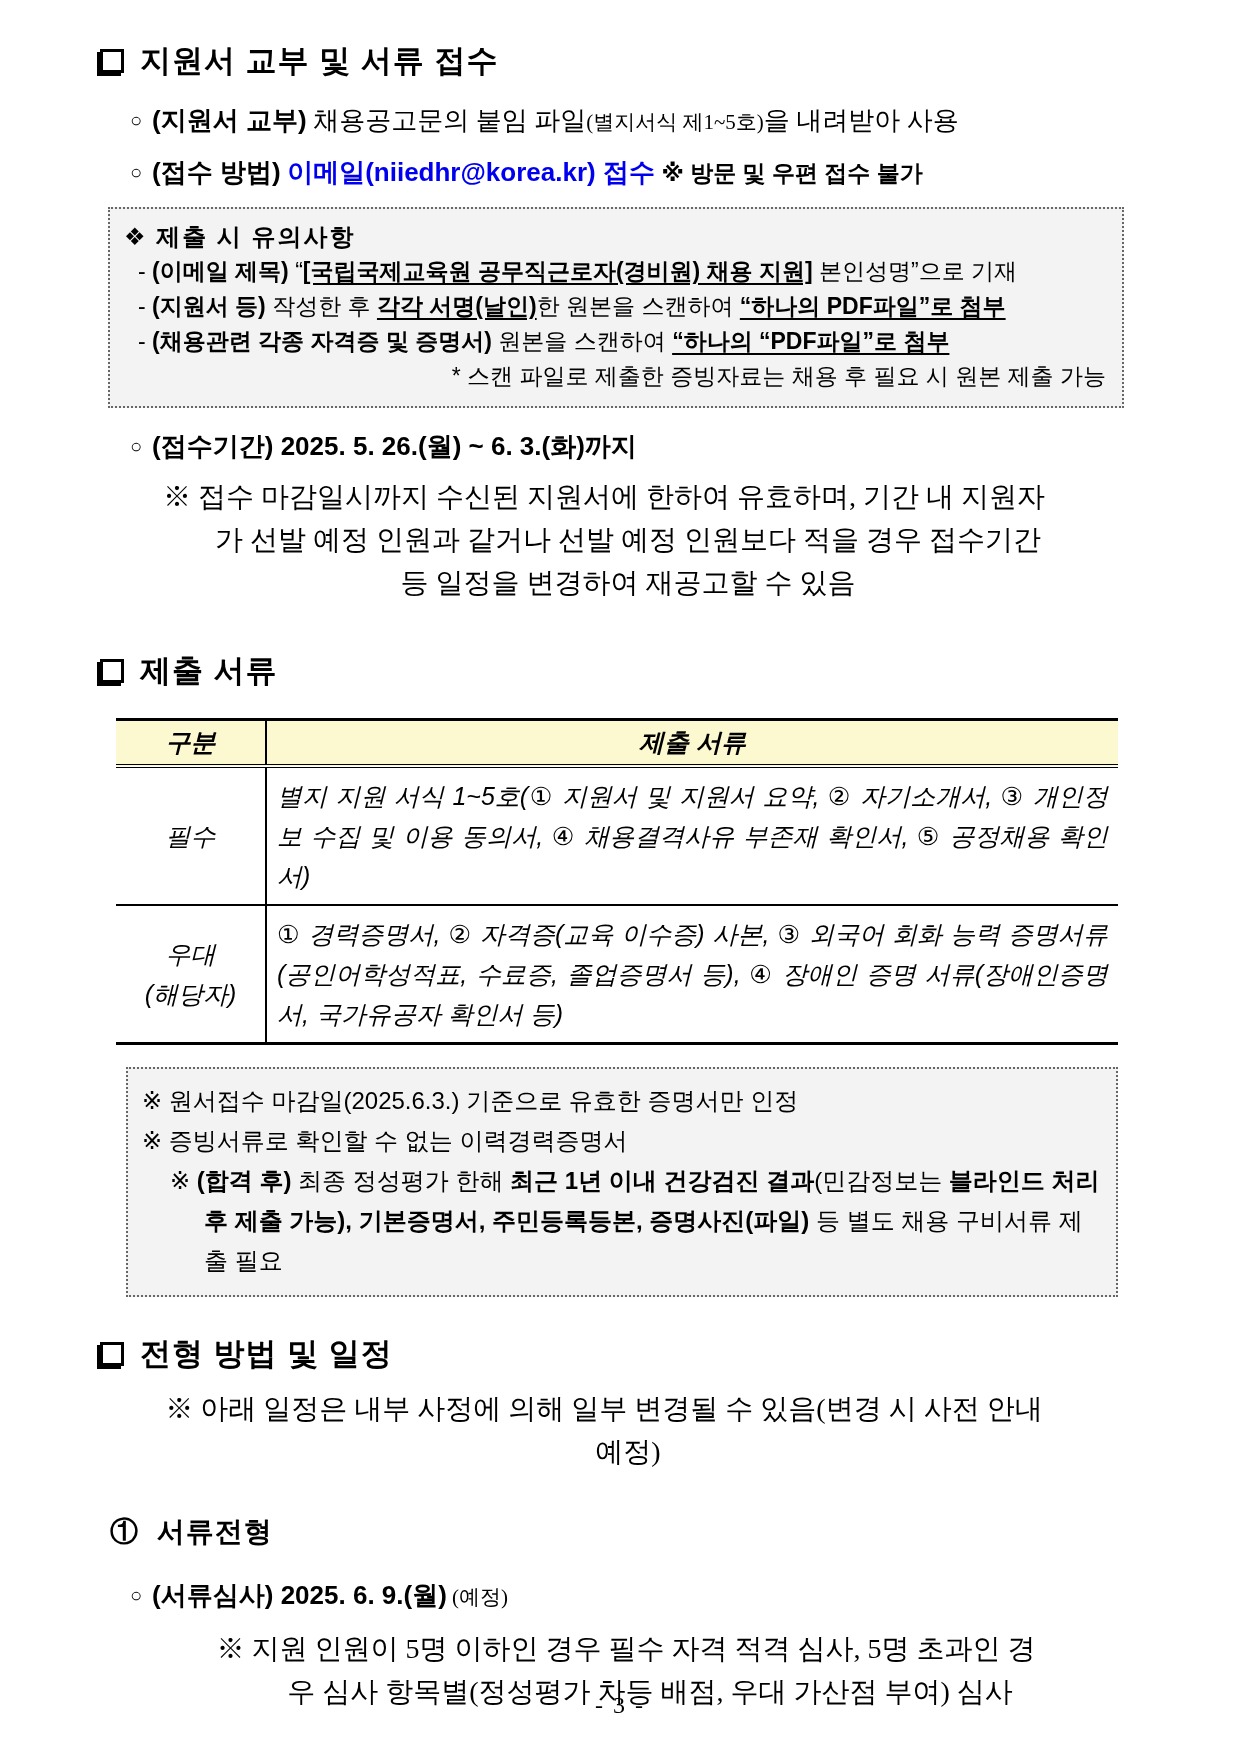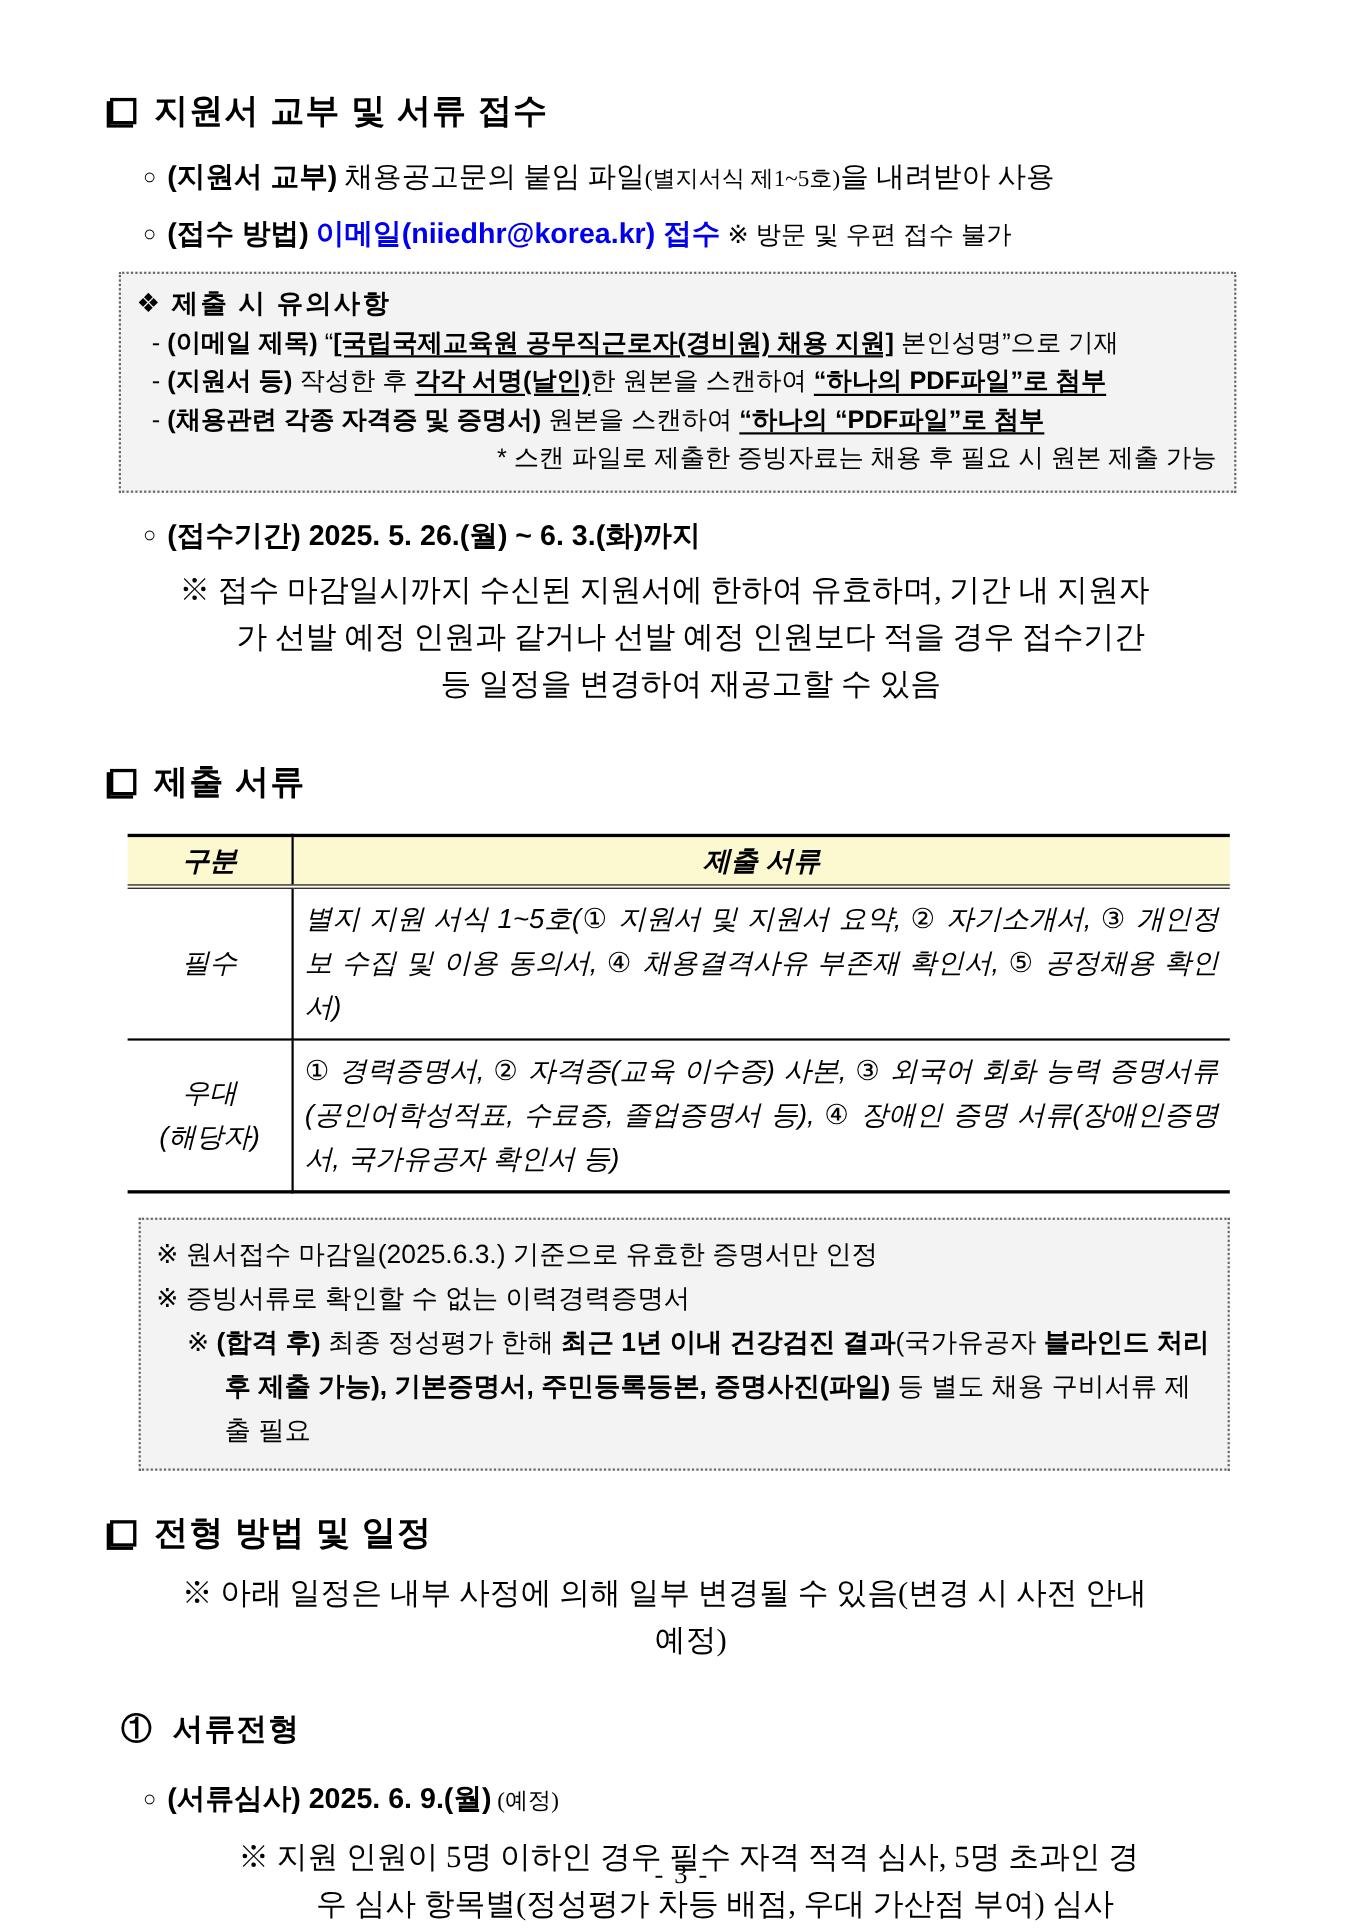--- a/index.html
+++ b/index.html
@@ -2,38 +2,38 @@
 <html style="--link_blue: #0000ee; --box_bg: #f3f3f3; --box_border: #666666; --table_header_bg: #fcf8cf;"><head>
 <meta charset="utf-8">
 <style>
   * { margin:0; padding:0; box-sizing:border-box; }
   html,body { background:#ffffff; }
   body {
     width:1240px; height:1753px; position:relative; overflow:hidden;
     font-family:"Liberation Serif","DejaVu Serif",serif;
     color:#000;
   }
-  .page { width:1144px; height:1753px; padding:80px 96px 0 100px; position:relative; }
+  .page { width:1144px; height:1753px; padding:40px 96px 0 100px; position:relative; }
 
   
   .h1 { display:flex; align-items:center; gap:16px;
         font-family:"Liberation Sans","DejaVu Sans",sans-serif;
         font-weight:bold; font-size:31px; letter-spacing:1px; }
   .sq { width:24px; height:24px; border:3px solid #000; background:#fff;
         box-shadow:-3px 3px 0 #000; flex:0 0 auto; }
 
   
   .line { font-size:26px; line-height:40px; }
   .ind1 { padding-left:30px; }
   .marker { font-size:20px; vertical-align:2px; padding-right:10px; }
   .blabel { font-family:"Liberation Sans","DejaVu Sans",sans-serif; font-weight:bold; }
   .small { font-size:21px; }
   .link { color:var(--link_blue,#0000ee); font-weight:bold; 
           text-underline-offset:5px; font-family:"Liberation Sans","DejaVu Sans",sans-serif; }
-  .gnote { font-family:"Liberation Sans","DejaVu Sans",sans-serif; font-weight:normal; font-size:23px; }
+  .gnote { font-family:"Liberation Sans","DejaVu Sans",sans-serif; font-weight:bold; font-size:23px; }
 
   
   .nbox { background:var(--box_bg,#f3f3f3); border:2px dotted var(--box_border,#666);
           font-family:"Liberation Sans","DejaVu Sans",sans-serif; }
   .nbox1 { margin:14px 0 0 8px; width:1016px; padding:10px 16px 12px 14px;
            font-size:23px; line-height:35px; }
   .nbox1 .ttl { font-weight:bold; font-size:24px; letter-spacing:2px; }
   .nbox1 .dashline { padding-left:14px; }
   .nbox1 .star { padding-left:38px;text-align:right; }
   .u { text-decoration:underline; text-underline-offset:4px; }
@@ -132,21 +132,21 @@
       </td>
       <td class="content">① 경력증명서, ② 자격증(교육 이수증) 사본, ③ 외국어 회화 능력 증명서류(공인어학성적표, 수료증, 졸업증명서 등), ④ 장애인 증명 서류(장애인증명서, 국가유공자 확인서 등)</td>
     </tr>
   </tbody>
     </table>
 
   <div class="nbox nbox2">
     <div>※ 원서접수 마감일(2025.6.3.) 기준으로 유효한 증명서만 인정</div>
     <div>※ 증빙서류로 확인할 수 없는 이력경력증명서</div>
     <div class="hangx">
-      <span>※ </span><span class="b">(합격 후)</span><span> 최종 정성평가 한해 </span><span class="b">최근 1년 이내 건강검진 결과</span><span>(국가유공자 </span><span class="b">블라인드 처리 후 제출 가능), 기본증명서, 주민등록등본, 증명사진(파일)</span><span> 등 별도 채용 구비서류 제출 필요</span>
+      <span>※ </span><span class="b">(합격 후)</span><span> 최종 정성평가 한해 </span><span class="b">최근 1년 이내 건강검진 결과</span><span>(민감정보는 </span><span class="b">블라인드 처리 후 제출 가능), 기본증명서, 주민등록등본, 증명사진(파일)</span><span> 등 별도 채용 구비서류 제출 필요</span>
     </div>
   </div>
 
   <div class="h1 mt36">
     <span class="sq"></span>
     <span>전형 방법 및 일정</span>
   </div>
 
   <div class="hang mt12">※ 아래 일정은 내부 사정에 의해 일부 변경될 수 있음(변경 시 사전 안내 예정)</div>
 

